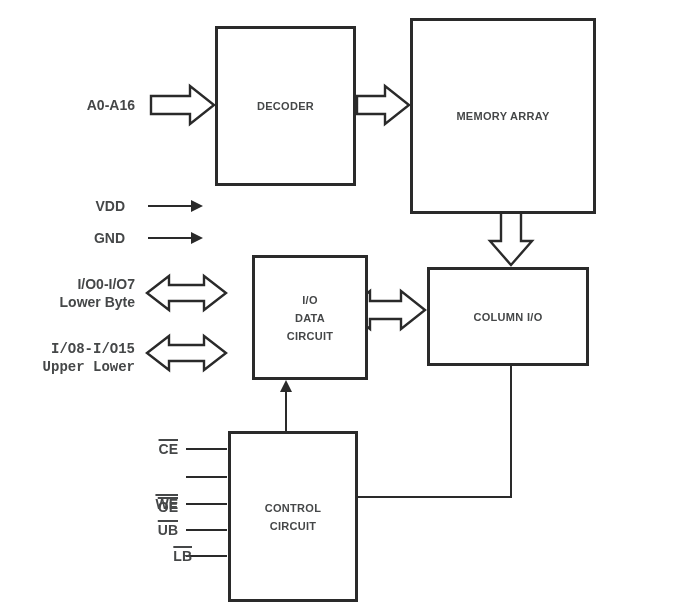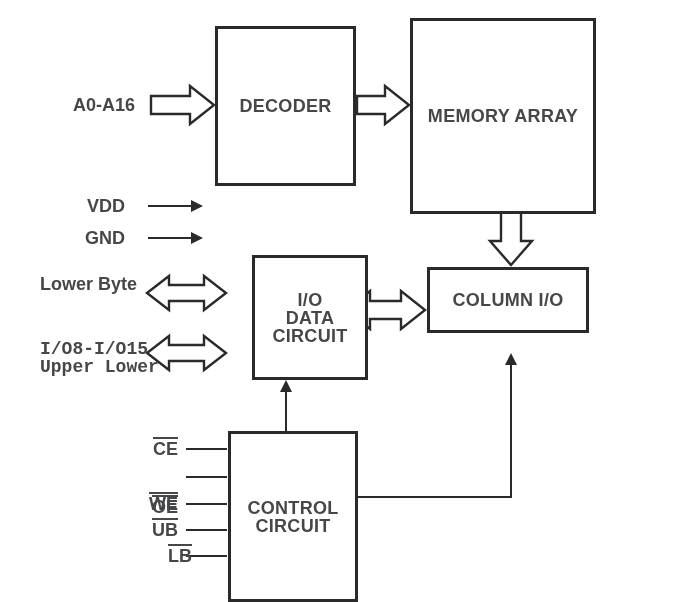--- a/index.html
+++ b/index.html
@@ -22,30 +22,30 @@
   .box{
     position:absolute;
     box-sizing:border-box;
     border:3px solid var(--line);
     background:#ffffff;
     display:flex;
     flex-direction:column;
     align-items:center;
     justify-content:center;
     color:var(--text);
-    font-size:18px;
+    font-size:11px;
     font-weight:bold;
     letter-spacing:.3px;
     text-align:center;
     line-height:18px;
   }
   .siglabel{
     position:absolute;
     color:var(--text);
-    font-size:18px;
+    font-size:14px;
     font-weight:bold;
     line-height:18px;
     white-space:nowrap;
   }
   .r{text-align:right;}
   .ovl{text-decoration:overline;text-decoration-thickness:1.5px;}
 </style>
 </head>
 <body>
 
@@ -91,36 +91,37 @@
   <div class="box" style="left:410px;top:18px;width:186px;height:196px;">
     <span>MEMORY ARRAY</span>
   </div>
 
   <div class="box" style="left:228px;top:255px;width:116px;height:125px;margin-left:24px;">
     <span>I/O</span>
     <span>DATA</span>
     <span>CIRCUIT</span>
   </div>
 
-  <div class="box" style="left:427px;top:267px;width:162px;height:66px;">
+  <div class="box" style="left:427px;top:267px;width:162px;height:99px;">
     <span>COLUMN I/O</span>
   </div>
 
   <div class="box" style="left:228px;top:431px;width:130px;height:171px;">
     <span>CONTROL</span>
     <span>CIRCUIT</span>
   </div>
 
   <div class="siglabel r" style="left:40px;top:96px;width:95px;">A0-A16</div>
 
   <div class="siglabel r" style="left:55px;top:197px;width:70px;">VDD</div>
 
   <div class="siglabel r" style="left:55px;top:229px;width:70px;">GND</div>
 
   <div class="siglabel r" style="left:40px;top:275px;width:95px;">
+    <div>I/O0-I/O7</div>
     <div>Lower Byte</div>
   </div>
 
   <div class="siglabel r" style="left:40px;top:340px;width:95px;font-family:Liberation Mono, monospace;">
     <div>I/O8-I/O15</div>
     <div>Upper Lower</div>
   </div>
 
   <div class="siglabel r" style="left:130px;top:440px;width:48px;"><span class="ovl">CE</span></div>
   <div class="siglabel r" style="left:130px;top:468px;width:48px;margin-top:30px;"><span class="ovl">OE</span></div>

